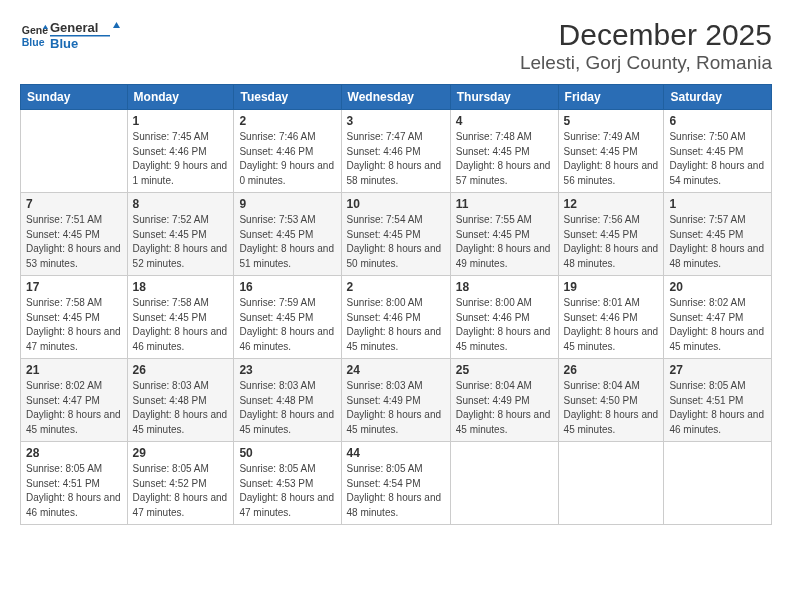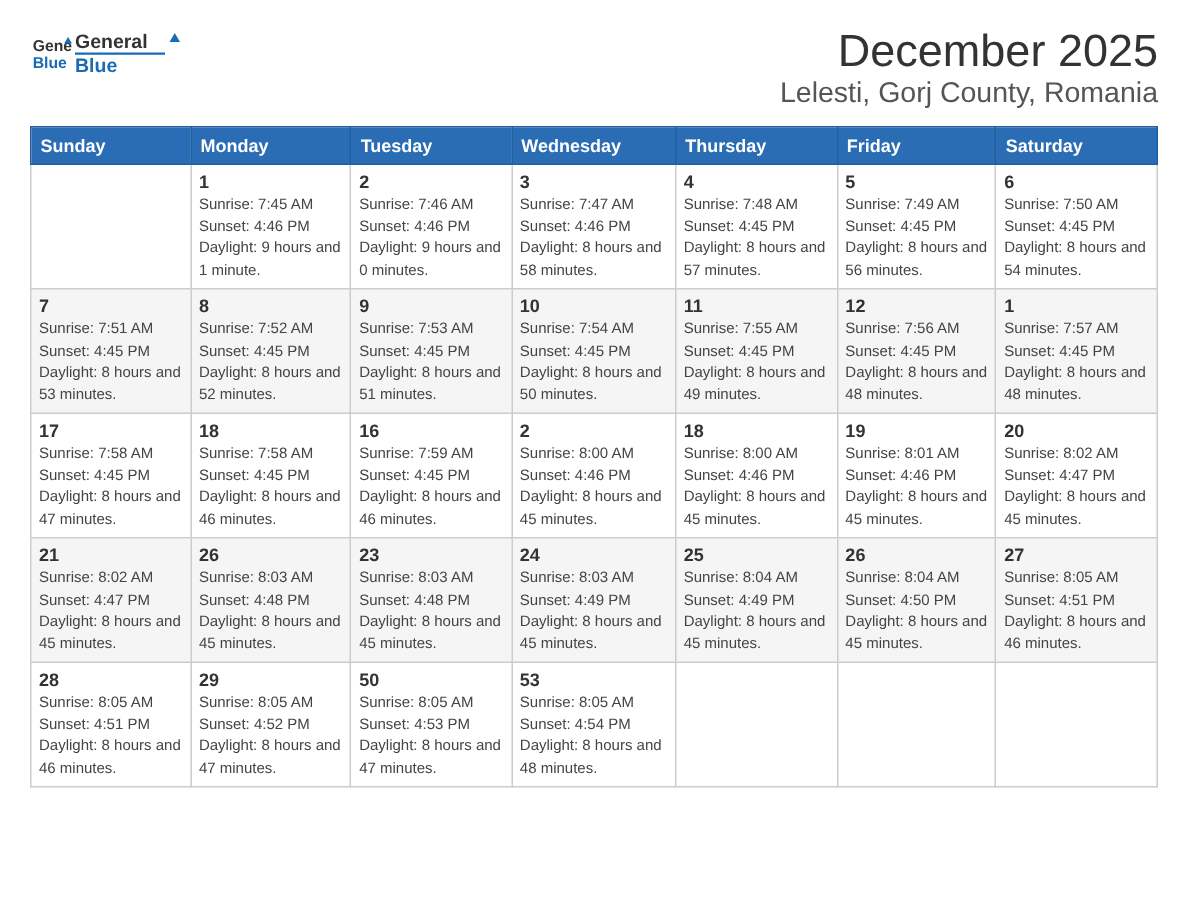--- a/index.html
+++ b/index.html
@@ -248,21 +248,21 @@
           </td>
           <td>
             <span class="day-number">29</span>
             <div class="day-info">Sunrise: 8:05 AM<br>Sunset: 4:52 PM<br>Daylight: 8 hours and 47 minutes.</div>
           </td>
           <td>
             <span class="day-number">50</span>
             <div class="day-info">Sunrise: 8:05 AM<br>Sunset: 4:53 PM<br>Daylight: 8 hours and 47 minutes.</div>
           </td>
           <td>
-            <span class="day-number">53</span>
+            <span class="day-number">44</span>
             <div class="day-info">Sunrise: 8:05 AM<br>Sunset: 4:54 PM<br>Daylight: 8 hours and 48 minutes.</div>
           </td>
           <td class="empty-cell"></td>
           <td class="empty-cell"></td>
           <td class="empty-cell"></td>
         </tr>
       </tbody>
   </table>
 </div>
 

